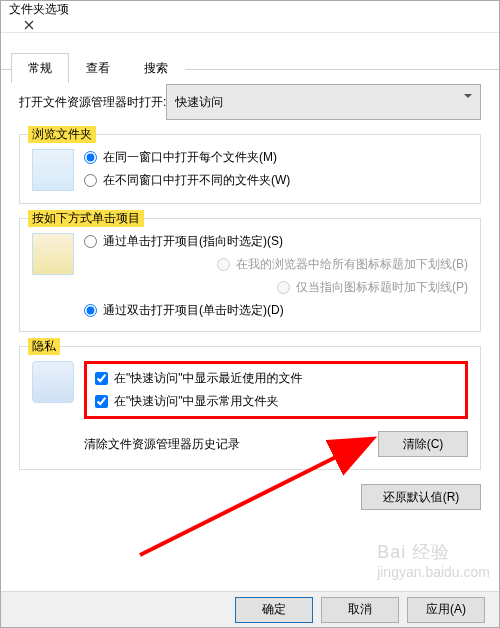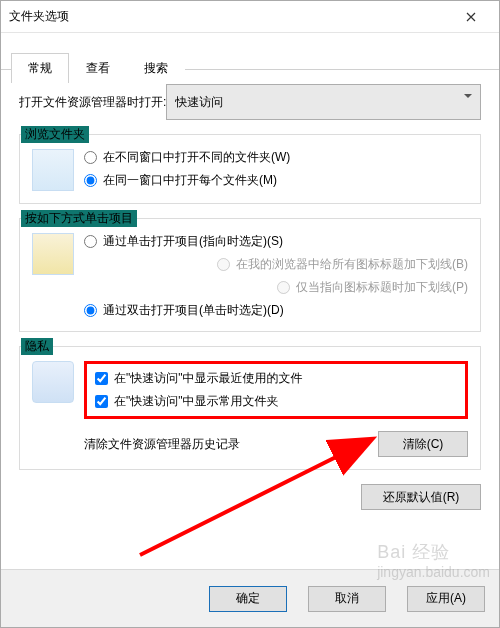--- a/index.html
+++ b/index.html
@@ -16,23 +16,23 @@
       width: 500px;
       height: 628px;
       border: 1px solid #aaa;
       background: #fff;
       display: flex;
       flex-direction: column;
     }
     .titlebar {
       height: 32px;
       display: flex;
-      align-items: center;
       padding: 0 8px;
       border-bottom: 1px solid #e5e5e5;
+      flex-direction: column;
     }
     .titlebar-title { flex: 1; color: #000; font-size: 12px; }
     .close-btn {
       width: 40px; height: 28px;
       display: flex; align-items: center; justify-content: center;
       color: #444;
     }
     .tabs {
       display: flex;
       padding: 6px 10px 0 10px;
@@ -76,22 +76,22 @@
       border: 4px solid transparent; border-top-color: #555;
     }
     .groupbox {
       border: 1px solid #dcdcdc;
       padding: 14px 12px 12px 12px;
       margin-bottom: 14px;
       position: relative;
     }
     .groupbox-legend {
       position: absolute;
-      top: -9px; left: 1px;
-      background: #0f766e;
+      top: -9px; left: 8px;
+      background: #fde047;
       padding: 0 4px;
     }
     .group-row { display: flex; gap: 10px; align-items: flex-start; }
     .group-icon {
       width: 42px; height: 42px;
       border: 1px solid #c7ddf2;
       background: linear-gradient(#eaf3fb,#d6e9f8);
       flex-shrink: 0;
     }
     .group-icon.gear {
@@ -124,27 +124,27 @@
       height: 26px;
       min-width: 90px;
       border: 1px solid #adadad;
       background: #e1e1e1;
       padding: 0 8px;
       display: inline-flex; align-items: center; justify-content: center;
       cursor: pointer;
     }
     .restore-row { display: flex; justify-content: flex-end; margin-top: 10px; }
     .footer {
-      height: 58px;
+      height: 36px;
       border-top: 1px solid #d9d9d9;
       background: #f0f0f0;
       display: flex;
       align-items: center;
       justify-content: flex-end;
-      gap: 21px;
+      gap: 8px;
       padding: 0 14px;
     }
     .footer .btn { min-width: 78px; }
     .btn.primary { border-color: #1a6fb8; background: #e1e1e1; }
     .arrow-overlay {
       position: absolute;
       left: 0; top: 0;
       pointer-events: none;
       width: 500px; height: 628px;
     }
@@ -188,26 +188,26 @@
         <span>快速访问</span>
       </div>
     </div>
 
     <div class="groupbox">
       <span class="groupbox-legend">浏览文件夹</span>
       <div class="group-row">
         <div class="group-icon"></div>
         <div class="options">
           <label class="opt">
+            <input type="radio" name="browse" checked="" style="">
+            <span>在同一窗口中打开每个文件夹(M)</span>
+          </label>
+          <label class="opt">
             <input type="radio" name="browse" style="">
             <span>在不同窗口中打开不同的文件夹(W)</span>
-          </label>
-          <label class="opt">
-            <input type="radio" name="browse" checked="" style="">
-            <span>在同一窗口中打开每个文件夹(M)</span>
           </label>
         </div>
       </div>
     </div>
 
     <div class="groupbox">
       <span class="groupbox-legend">按如下方式单击项目</span>
       <div class="group-row">
         <div class="group-icon gear"></div>
         <div class="options">

